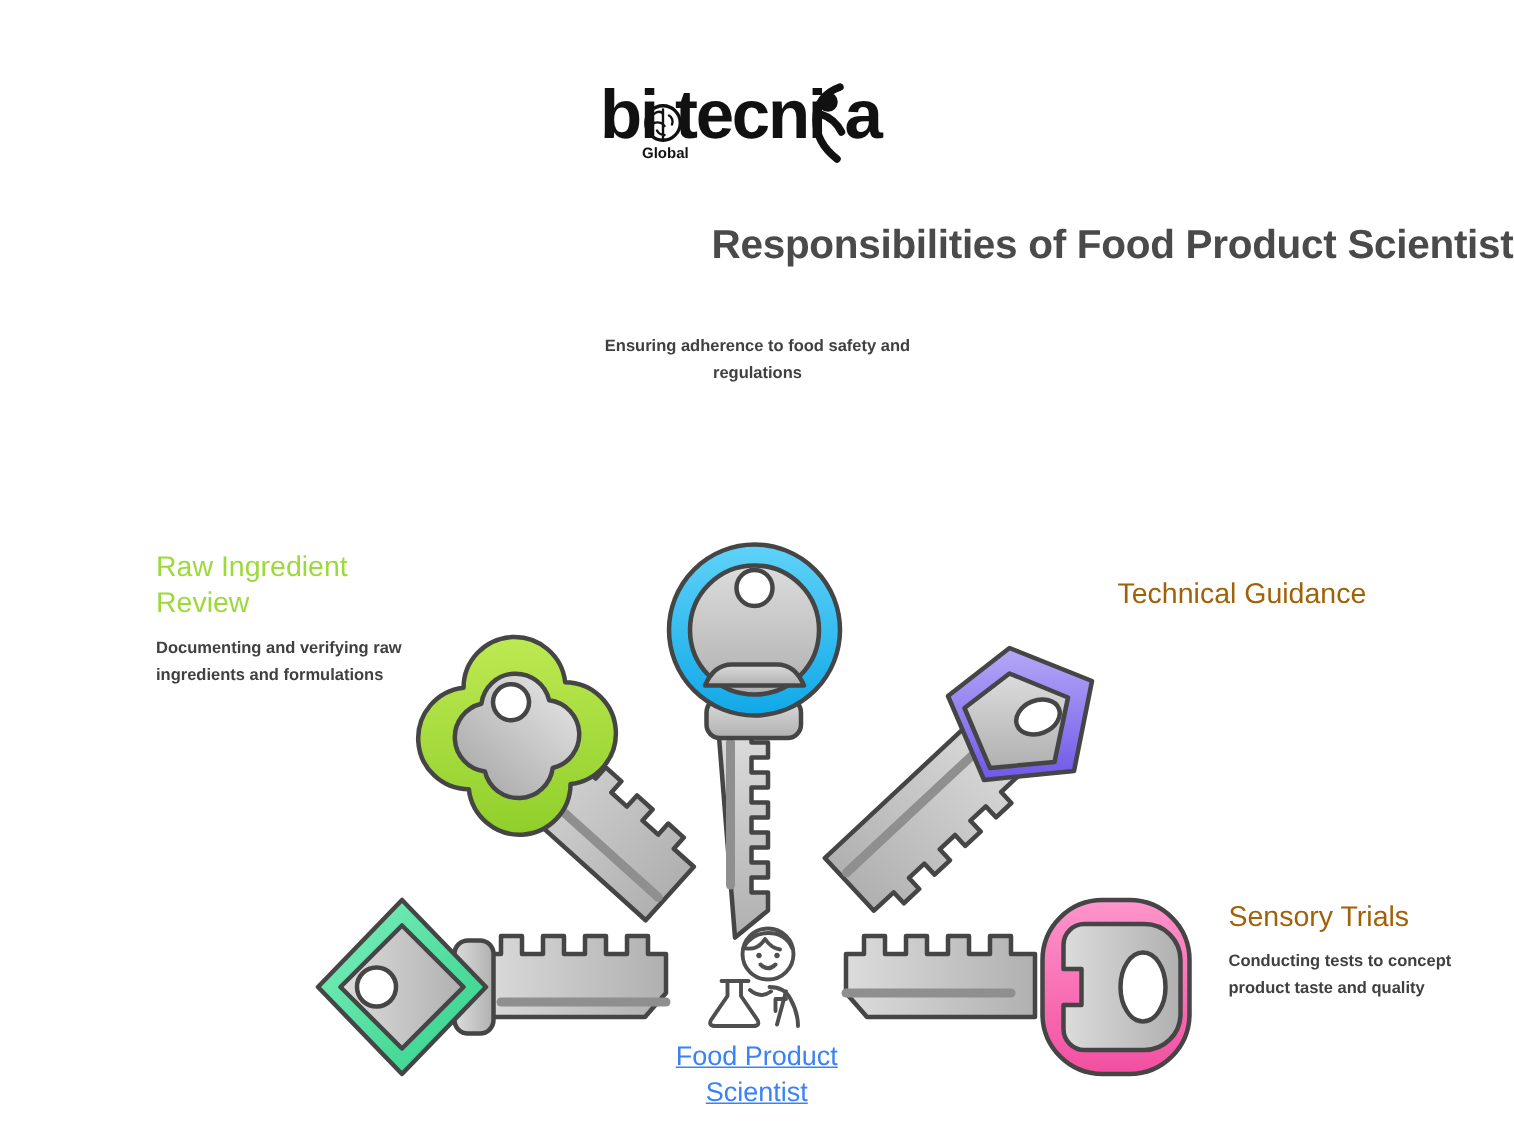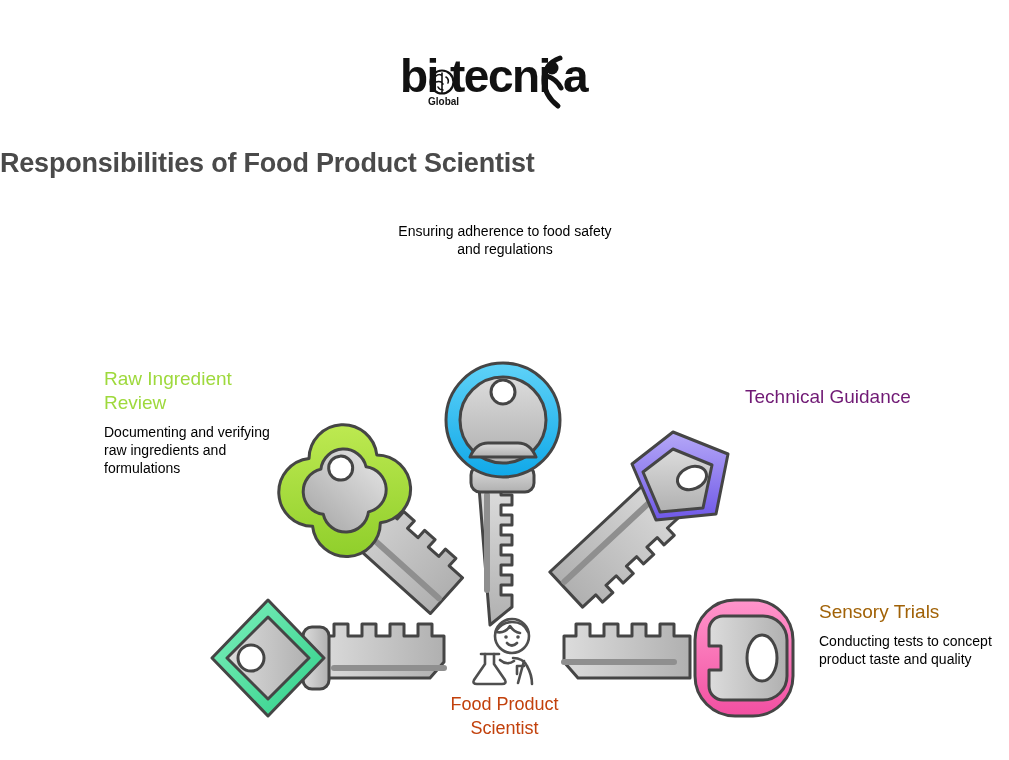--- a/index.html
+++ b/index.html
@@ -28,40 +28,41 @@
     justify-content: center;
   }
   #logo svg { display: block; }
 
   
   #page-title {
     position: absolute;
     left: 0;
     top: 148px;
     width: 1009px;
-    text-align: left;
+    text-align: right;
     font-size: 27px;
     font-weight: bold;
     color: #4a4a4a;
     letter-spacing: -0.2px;
   }
 
   
   .block { position: absolute; }
   .block .bh {
     font-size: 19px;
     line-height: 24px;
     font-weight: normal;
     margin: 0 0 8px 0;
   }
   .block .bd {
-    font-size: 14px;
+    font-size: 11px;
     line-height: 18px;
-    color: #000000;
+    color: #404040;
     margin: 0;
+    font-weight: bold;
   }
   .align-right { text-align: left; }
   .align-left  { text-align: left; }
   .align-center{ text-align: center; }
 
   #blk-regulatory   { left: 392px; top: 222px; width: 226px; }
   #blk-raw          { left: 104px; top: 367px; width: 180px; }
   #blk-technical    { left: 745px; top: 385px; width: 190px; }
   #blk-product      { left: 22px;  top: 576px; width: 170px; }
   #blk-sensory      { left: 819px; top: 600px; width: 180px; }
@@ -72,21 +73,22 @@
     left: 402px;
     top: 616px;
     width: 205px;
     text-align: center;
   }
   #center-icon { display: block; margin: 0 auto; }
   #center-label {
     margin-top: 4px;
     font-size: 18px;
     line-height: 24px;
-    color: #c2410c;
+    color: #3b82f6;
+    text-decoration: underline;
   }
 
   
   #keys {
     position: absolute;
     left: 0; top: 0;
     width: 1009px; height: 760px;
     pointer-events: none;
   }
   #keys svg { display: block; }
@@ -228,21 +230,21 @@
 <div class="block align-center" id="blk-regulatory">
   <div class="bd">Ensuring adherence to food safety and regulations</div>
 </div>
 
 <div class="block align-right" id="blk-raw">
   <div class="bh" style="color:#9ed93c">Raw Ingredient Review</div>
   <div class="bd">Documenting and verifying raw ingredients and formulations</div>
 </div>
 
 <div class="block align-left" id="blk-technical">
-  <div class="bh" style="color:#701a75">Technical Guidance</div>
+  <div class="bh" style="color:#a16207">Technical Guidance</div>
 </div>
 
 <div class="block align-right" id="blk-product">
 </div>
 
 <div class="block align-left" id="blk-sensory">
   <div class="bh" style="color:#a16207">Sensory Trials</div>
   <div class="bd">Conducting tests to concept product taste and quality</div>
 </div>
 

